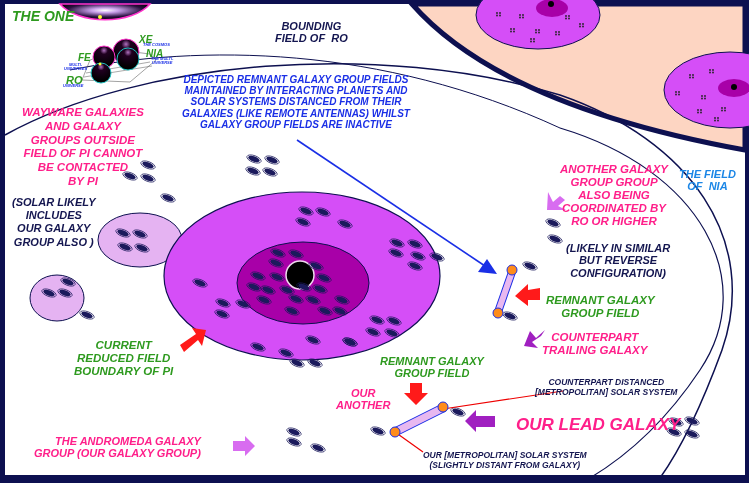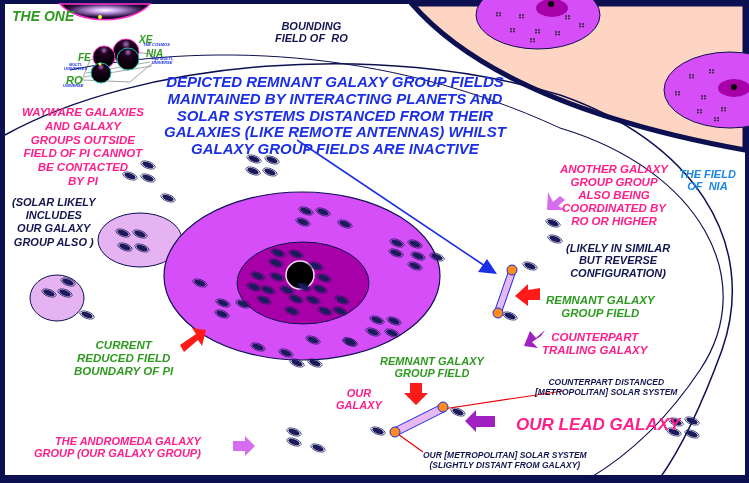--- a/index.html
+++ b/index.html
@@ -220,21 +220,21 @@
 <p class="lbl blue" style="left:64px;top:63px;font-size:4px;">MULTI-
 UNIVERSES</p>
 <p class="lbl green" style="left:66px;top:74px;font-size:11px;">RO</p>
 <p class="lbl blue" style="left:63px;top:84px;font-size:4px;">UNIVERSE</p>
 <p class="lbl green" style="left:139px;top:34px;font-size:10px;">XE</p>
 <p class="lbl blue" style="left:143px;top:43px;font-size:4px;">THE COSMOS</p>
 <p class="lbl green" style="left:146px;top:48px;font-size:10px;">NIA</p>
 <p class="lbl blue" style="left:151px;top:57px;font-size:4px;">THE MULTI-
 UNIVERSE</p>
 
-<p class="lbl blue" style="left:164px;top:74px;font-size:15px;">DEPICTED REMNANT GALAXY GROUP FIELDS
+<p class="lbl blue" style="left:182px;top:74px;font-size:10px;">DEPICTED REMNANT GALAXY GROUP FIELDS
 MAINTAINED BY INTERACTING PLANETS AND
 SOLAR SYSTEMS DISTANCED FROM THEIR
 GALAXIES (LIKE REMOTE ANTENNAS) WHILST
 GALAXY GROUP FIELDS ARE INACTIVE</p>
 <p class="lbl pink" style="left:8px;top:106px;font-size:11.5px;line-height:1.2;margin-left:14px;">WAYWARE GALAXIES
 AND GALAXY
 GROUPS OUTSIDE
 FIELD OF PI CANNOT
 BE CONTACTED
 BY PI</p>
@@ -259,21 +259,21 @@
 <p class="lbl pink" style="left:542px;top:331px;font-size:11.5px;">COUNTERPART
 TRAILING GALAXY</p>
 
 <p class="lbl green" style="left:74px;top:339px;font-size:11.5px;">CURRENT
 REDUCED FIELD
 BOUNDARY OF PI</p>
 
 <p class="lbl green" style="left:380px;top:355px;font-size:11px;">REMNANT GALAXY
 GROUP FIELD</p>
 <p class="lbl pink" style="left:336px;top:387px;font-size:11px;">OUR
-GALAXY</p>
+ANOTHER</p>
 <p class="lbl navy" style="left:535px;top:378px;font-size:8.5px;">COUNTERPART DISTANCED
 [METROPOLITAN] SOLAR SYSTEM</p>
 <p class="lbl pink" style="left:516px;top:415px;font-size:17px;">OUR LEAD GALAXY</p>
 <p class="lbl navy" style="left:423px;top:451px;font-size:8.5px;">OUR [METROPOLITAN] SOLAR SYSTEM
 (SLIGHTLY DISTANT FROM GALAXY)</p>
 
 <p class="lbl pink" style="left:34px;top:435px;font-size:11px;text-align:right;">THE ANDROMEDA GALAXY
 GROUP (OUR GALAXY GROUP)</p>
 
 </body></html>

